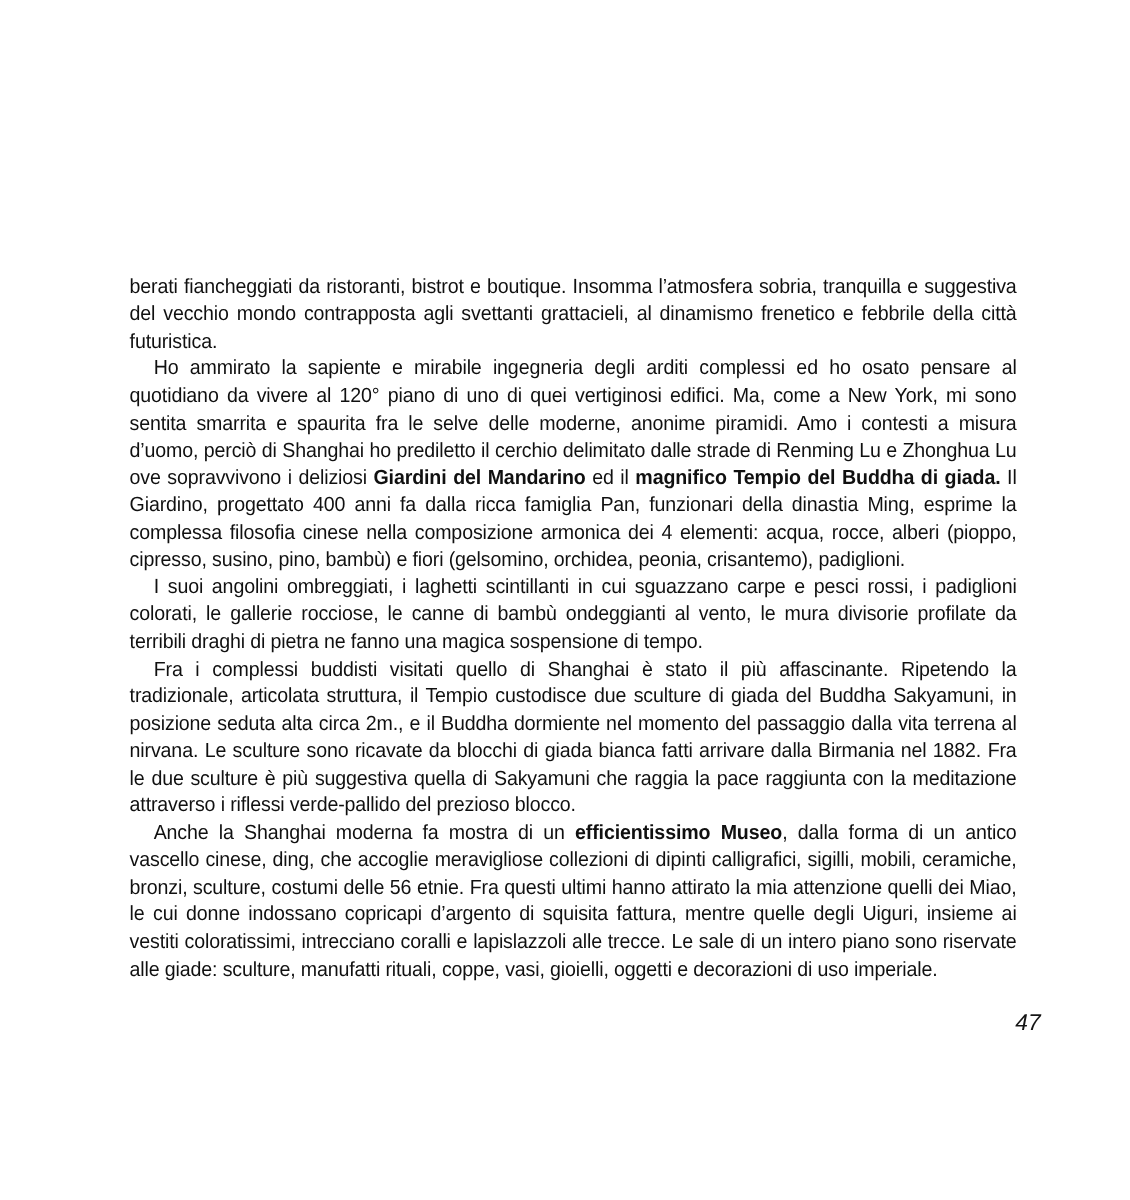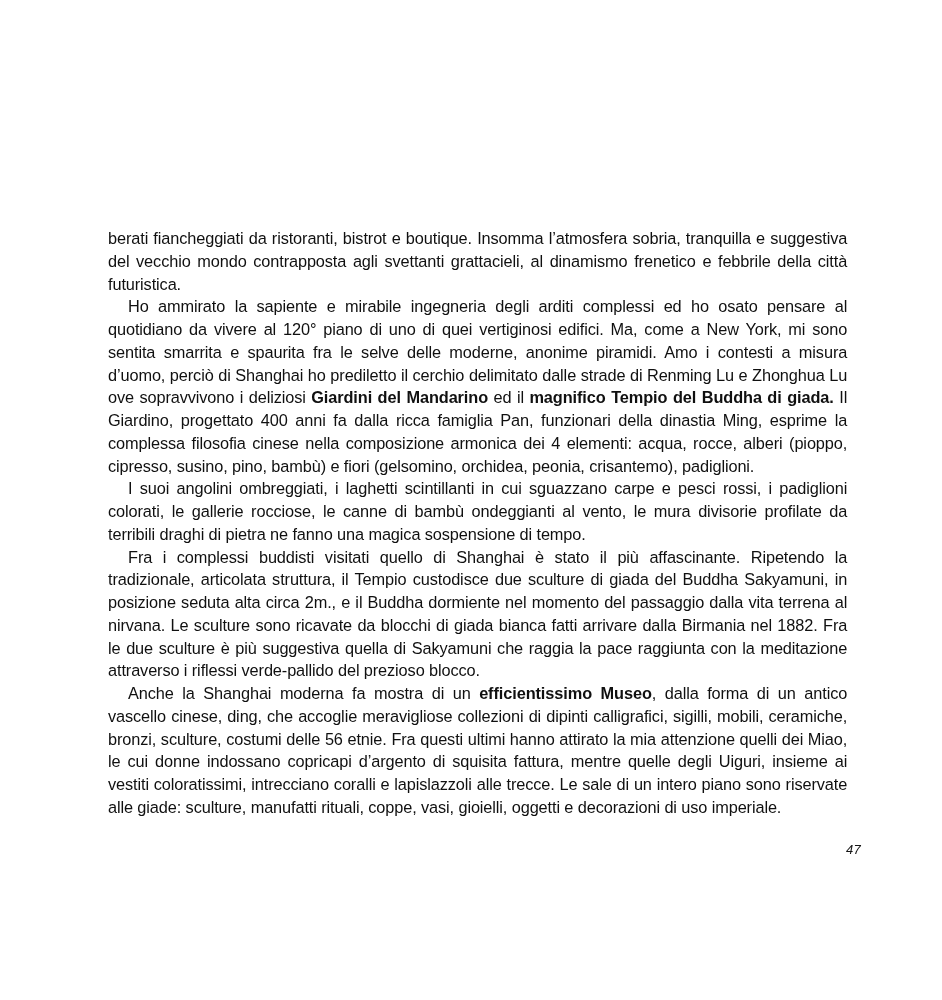--- a/index.html
+++ b/index.html
@@ -55,21 +55,21 @@
 
   b, .bold {
     font-weight: 700;
     letter-spacing: -0.1px;
   }
 
   .folio {
     position: absolute;
     left: 846px;
     top: 842px;
-    font-size: 13px;
+    font-size: 19px;
     font-style: italic;
     font-weight: 400;
     color: #151515;
     letter-spacing: 0.2px;
   }
 
   
   .paper-tint {
     position: absolute;
     left: 0; top: 0;

